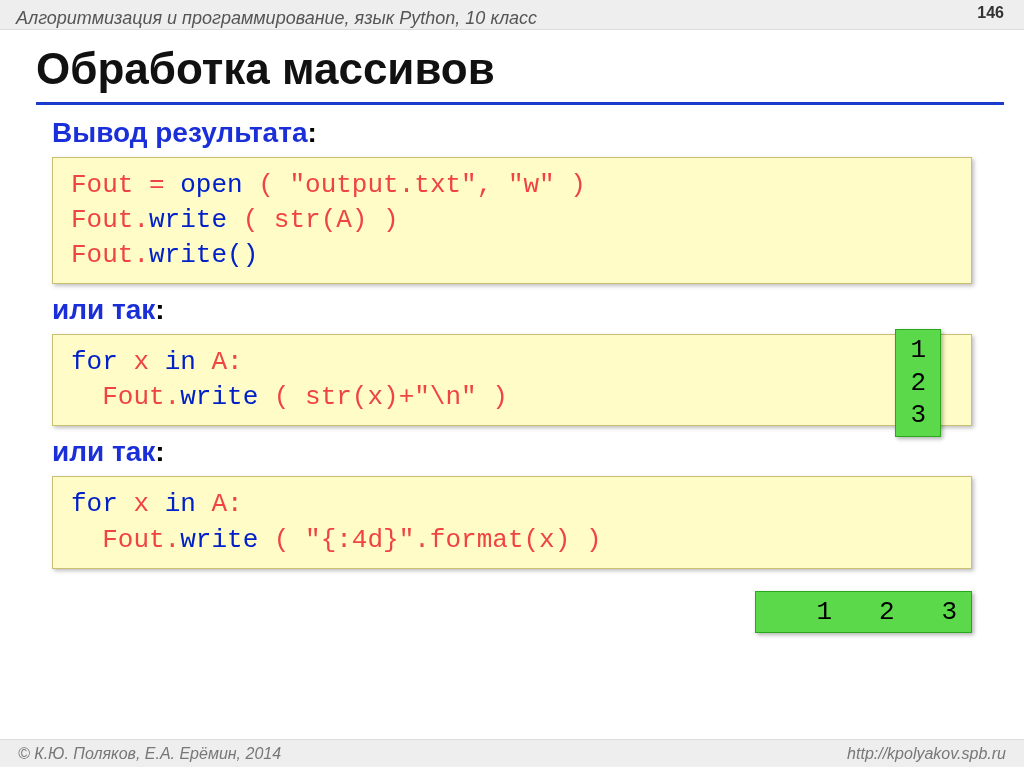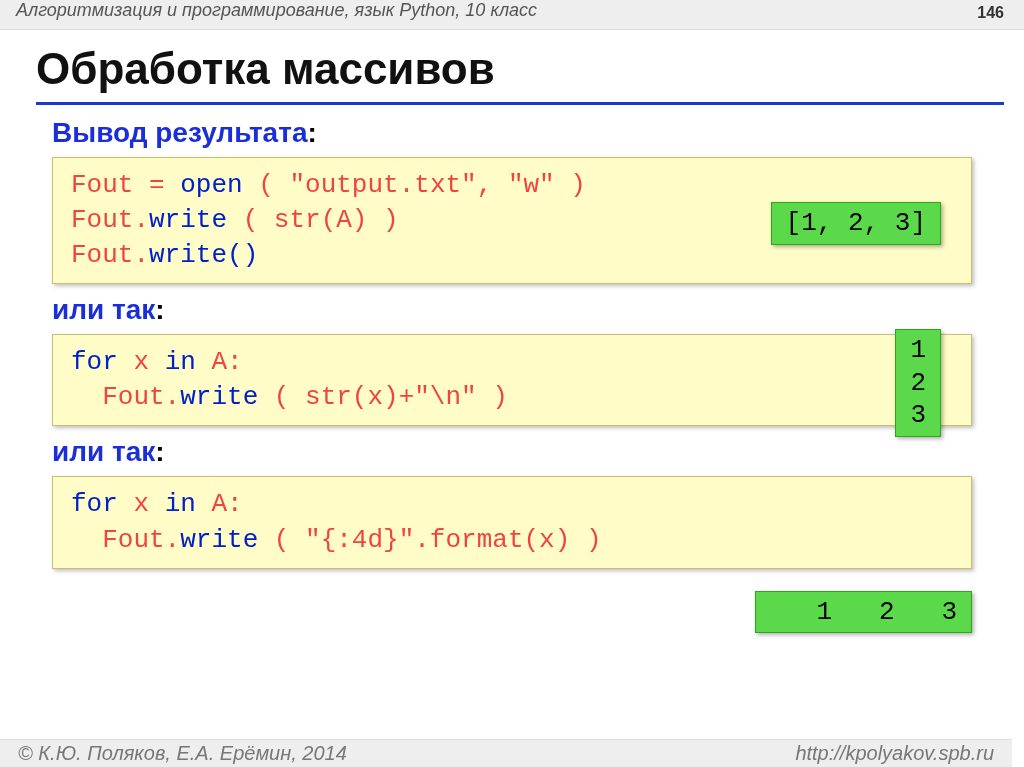--- a/index.html
+++ b/index.html
@@ -8,21 +8,21 @@
     height: 767px;
     background: #fff;
     font-family: Arial, Helvetica, sans-serif;
     position: relative;
     overflow: hidden;
   }
   .header-bar {
     background: #eeeeee;
     height: 30px;
     display: flex;
-    align-items: flex-start;
+    align-items: flex-end;
     padding: 0 16px;
     font-style: italic;
     color: #555;
     font-size: 18px;
     border-bottom: 1px solid #ddd;
     position: relative;
   }
   .page-num {
     position: absolute;
     right: 20px;
@@ -76,31 +76,31 @@
     padding: 4px 14px;
     display: inline-block;
     line-height: 1.25;
     white-space: pre;
   }
   .float-badge { position: absolute; }
   .footer-bar {
     position: absolute;
     bottom: 0;
     left: 0;
-    right: 12px;
+    right: 0;
     background: #eeeeee;
     border-top: 1px solid #ddd;
     height: 28px;
     display: flex;
     justify-content: space-between;
     align-items: center;
     padding: 0 18px;
     color: #777;
     font-style: italic;
-    font-size: 20px;
+    font-size: 16px;
   }
 </style>
 </head>
 <body>
 
 <div class="header-bar">
   <span>Алгоритмизация и программирование, язык Python, 10 класс</span>
   <span class="page-num">146</span>
 </div>
 
@@ -108,21 +108,21 @@
 <hr class="title-rule">
 
 <div class="content">
 
   <div class="subhead">
     <span>Вывод результата</span><span class="colon">:</span>
   </div>
 
   <div class="codebox"><span class="tok-blk">Fout</span><span class="tok-blk"> =</span><span class="tok-kw"> open</span><span class="tok-blk"> ( "output.txt", "w" )</span>
 <span class="tok-blk">Fout.</span><span class="tok-kw">write</span><span class="tok-blk"> ( str(A) )</span>
-<span class="tok-blk">Fout.</span><span class="tok-kw">write()</span><div class="greenbox float-badge" style="right:30px; top:44px;">[1, 2, 3]</div></div>
+<span class="tok-blk">Fout.</span><span class="tok-kw">write()</span></div>
 
   <div class="subhead">
     <span>или так</span><span class="colon">:</span>
   </div>
 
   <div class="codebox"><span class="tok-kw">for</span><span class="tok-blk"> x </span><span class="tok-kw">in</span><span class="tok-blk"> A:</span>
 <span class="tok-blk">  Fout.</span><span class="tok-kw">write</span><span class="tok-blk"> ( str(x)+"\n" )</span><div class="greenbox float-badge" style="right:30px; top:-6px;">1
 2
 3</div></div>
 

